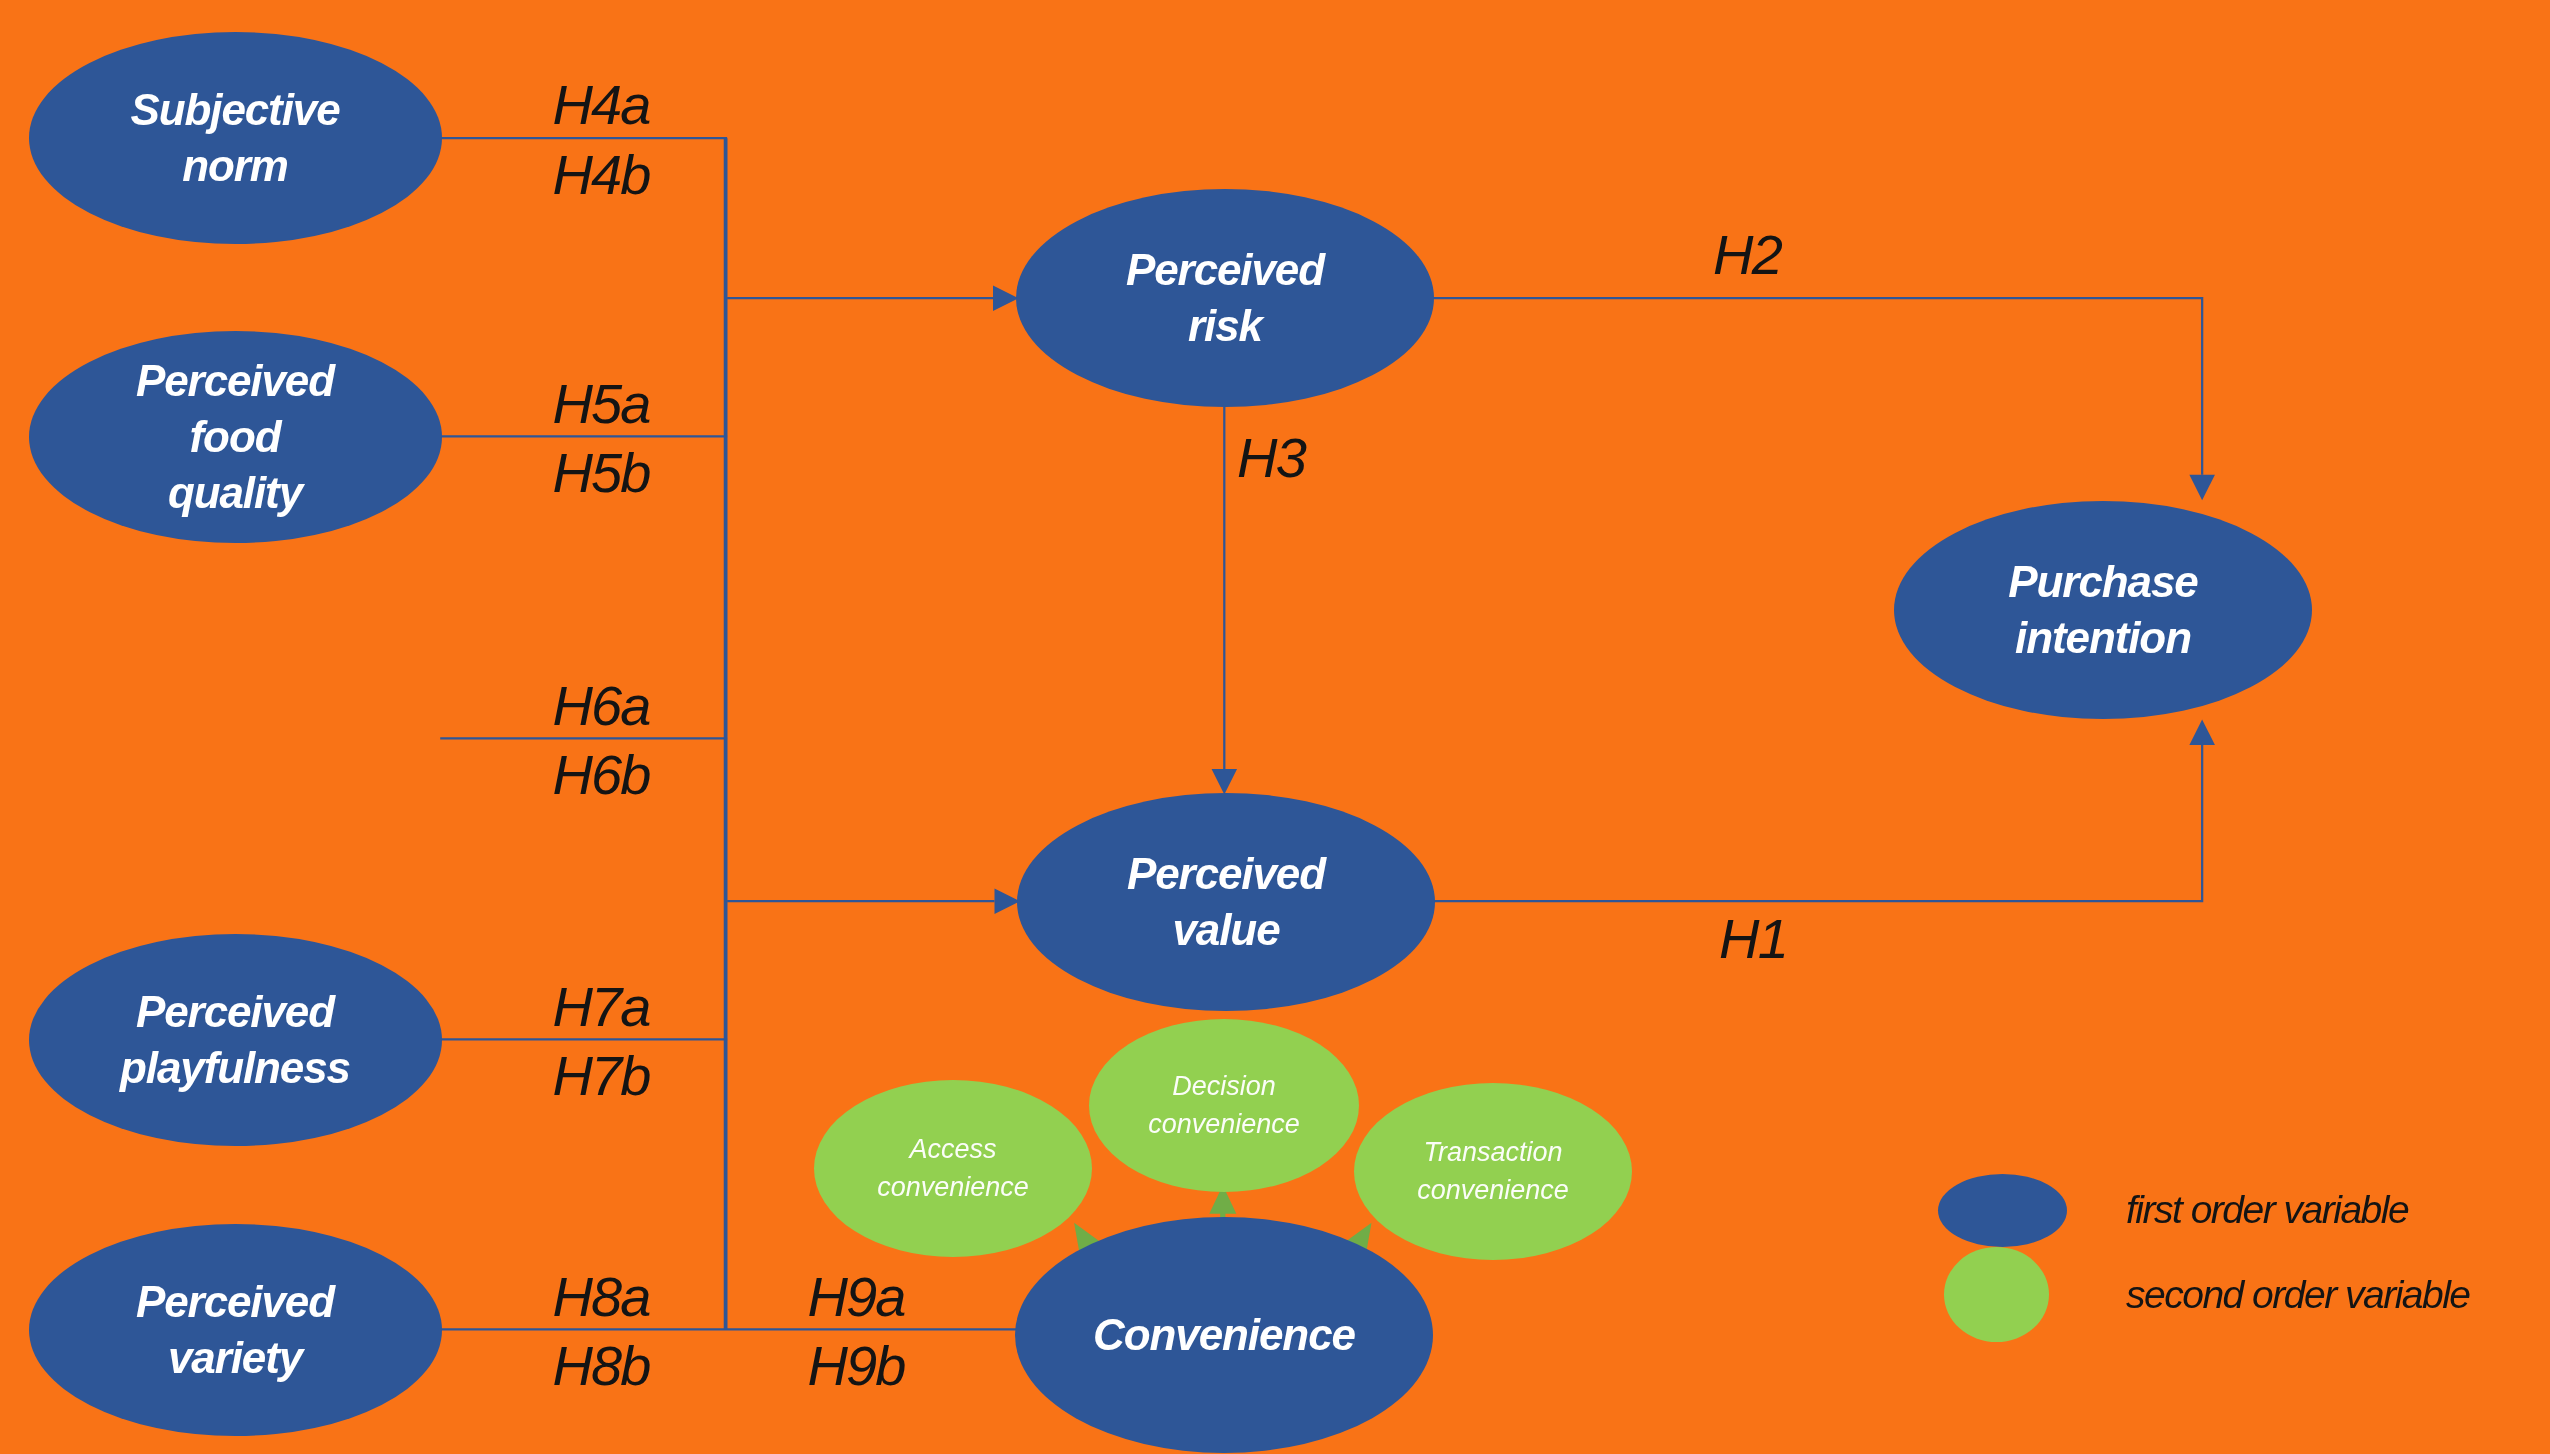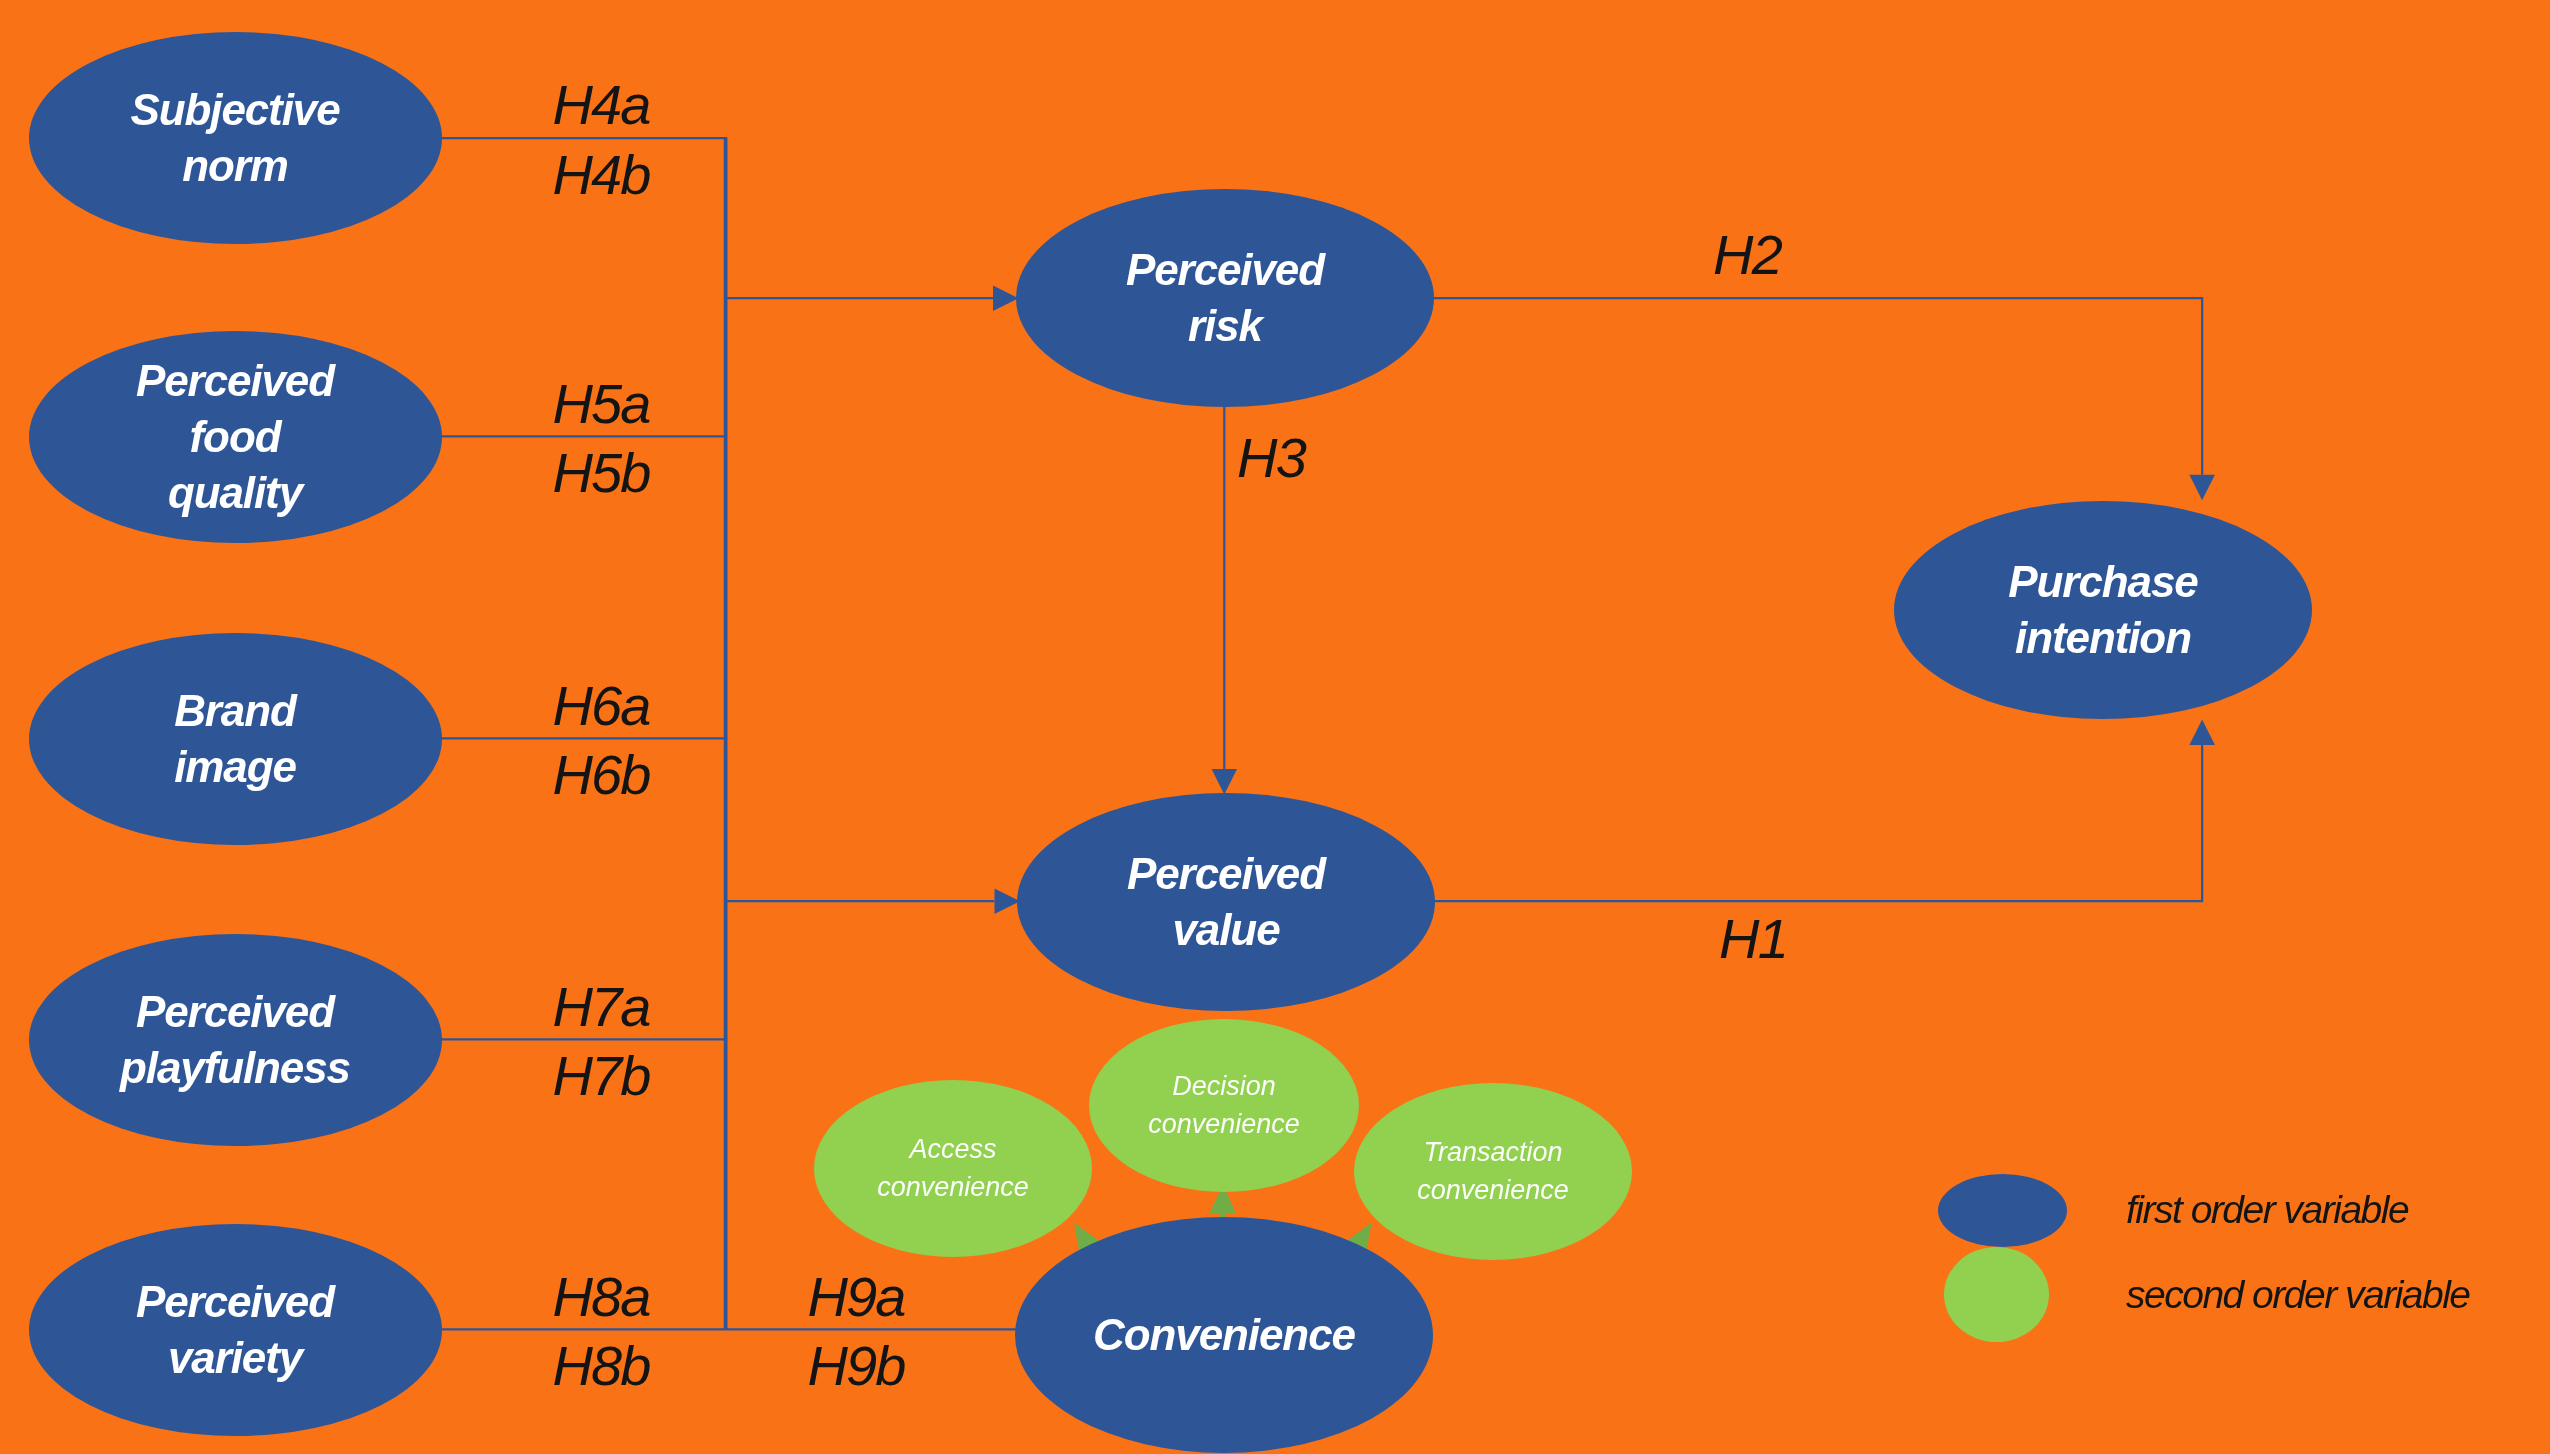--- a/index.html
+++ b/index.html
@@ -103,24 +103,20 @@
 
   <div class="node blue-node" style="left:28.5px;top:32px;width:413px;height:212px;">
     <span class="label">Subjective
 norm</span>
   </div>
   <div class="node blue-node" style="left:28.5px;top:331px;width:413px;height:212px;">
     <span class="label">Perceived
 food
 quality</span>
   </div>
-  <div class="node blue-node" style="left:28.5px;top:633px;width:413px;height:212px;">
-    <span class="label">Brand
-image</span>
-  </div>
   <div class="node blue-node" style="left:28.5px;top:934px;width:413px;height:212px;">
     <span class="label">Perceived
 playfulness</span>
   </div>
   <div class="node blue-node" style="left:28.5px;top:1224px;width:413px;height:212px;">
     <span class="label">Perceived
 variety</span>
   </div>
   <div class="node blue-node" style="left:1016px;top:189px;width:418px;height:218px;">
     <span class="label">Perceived

